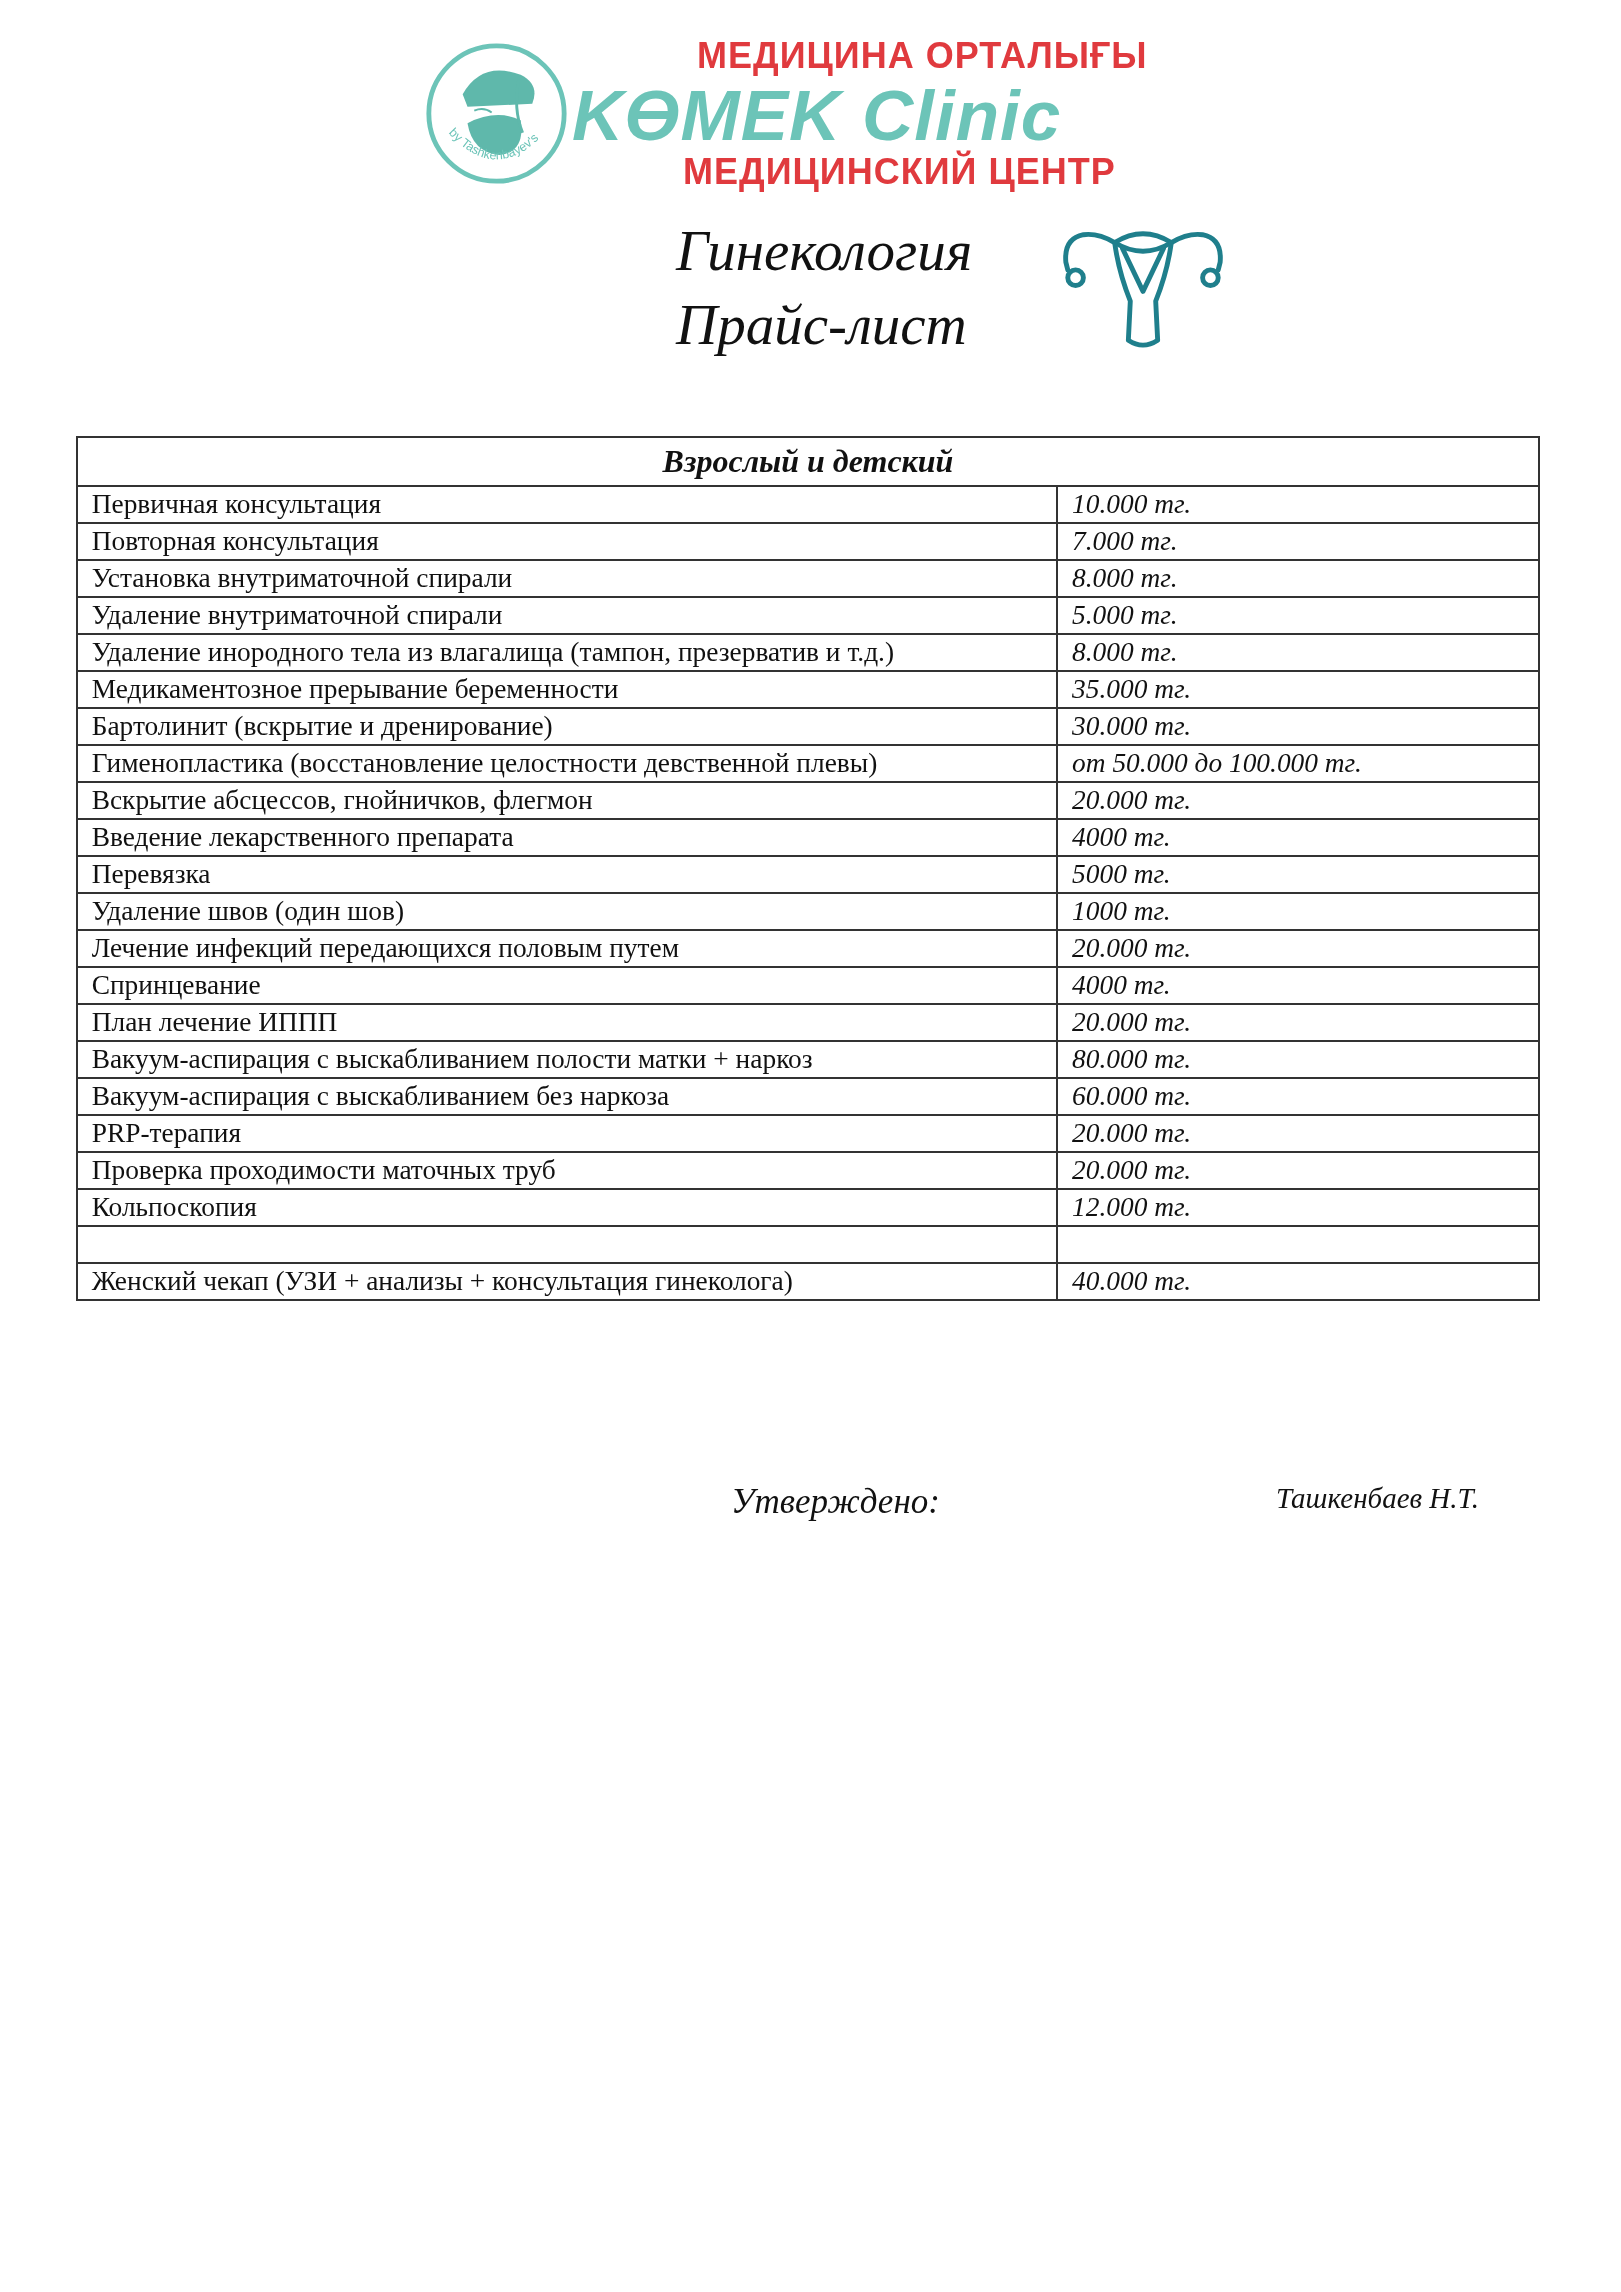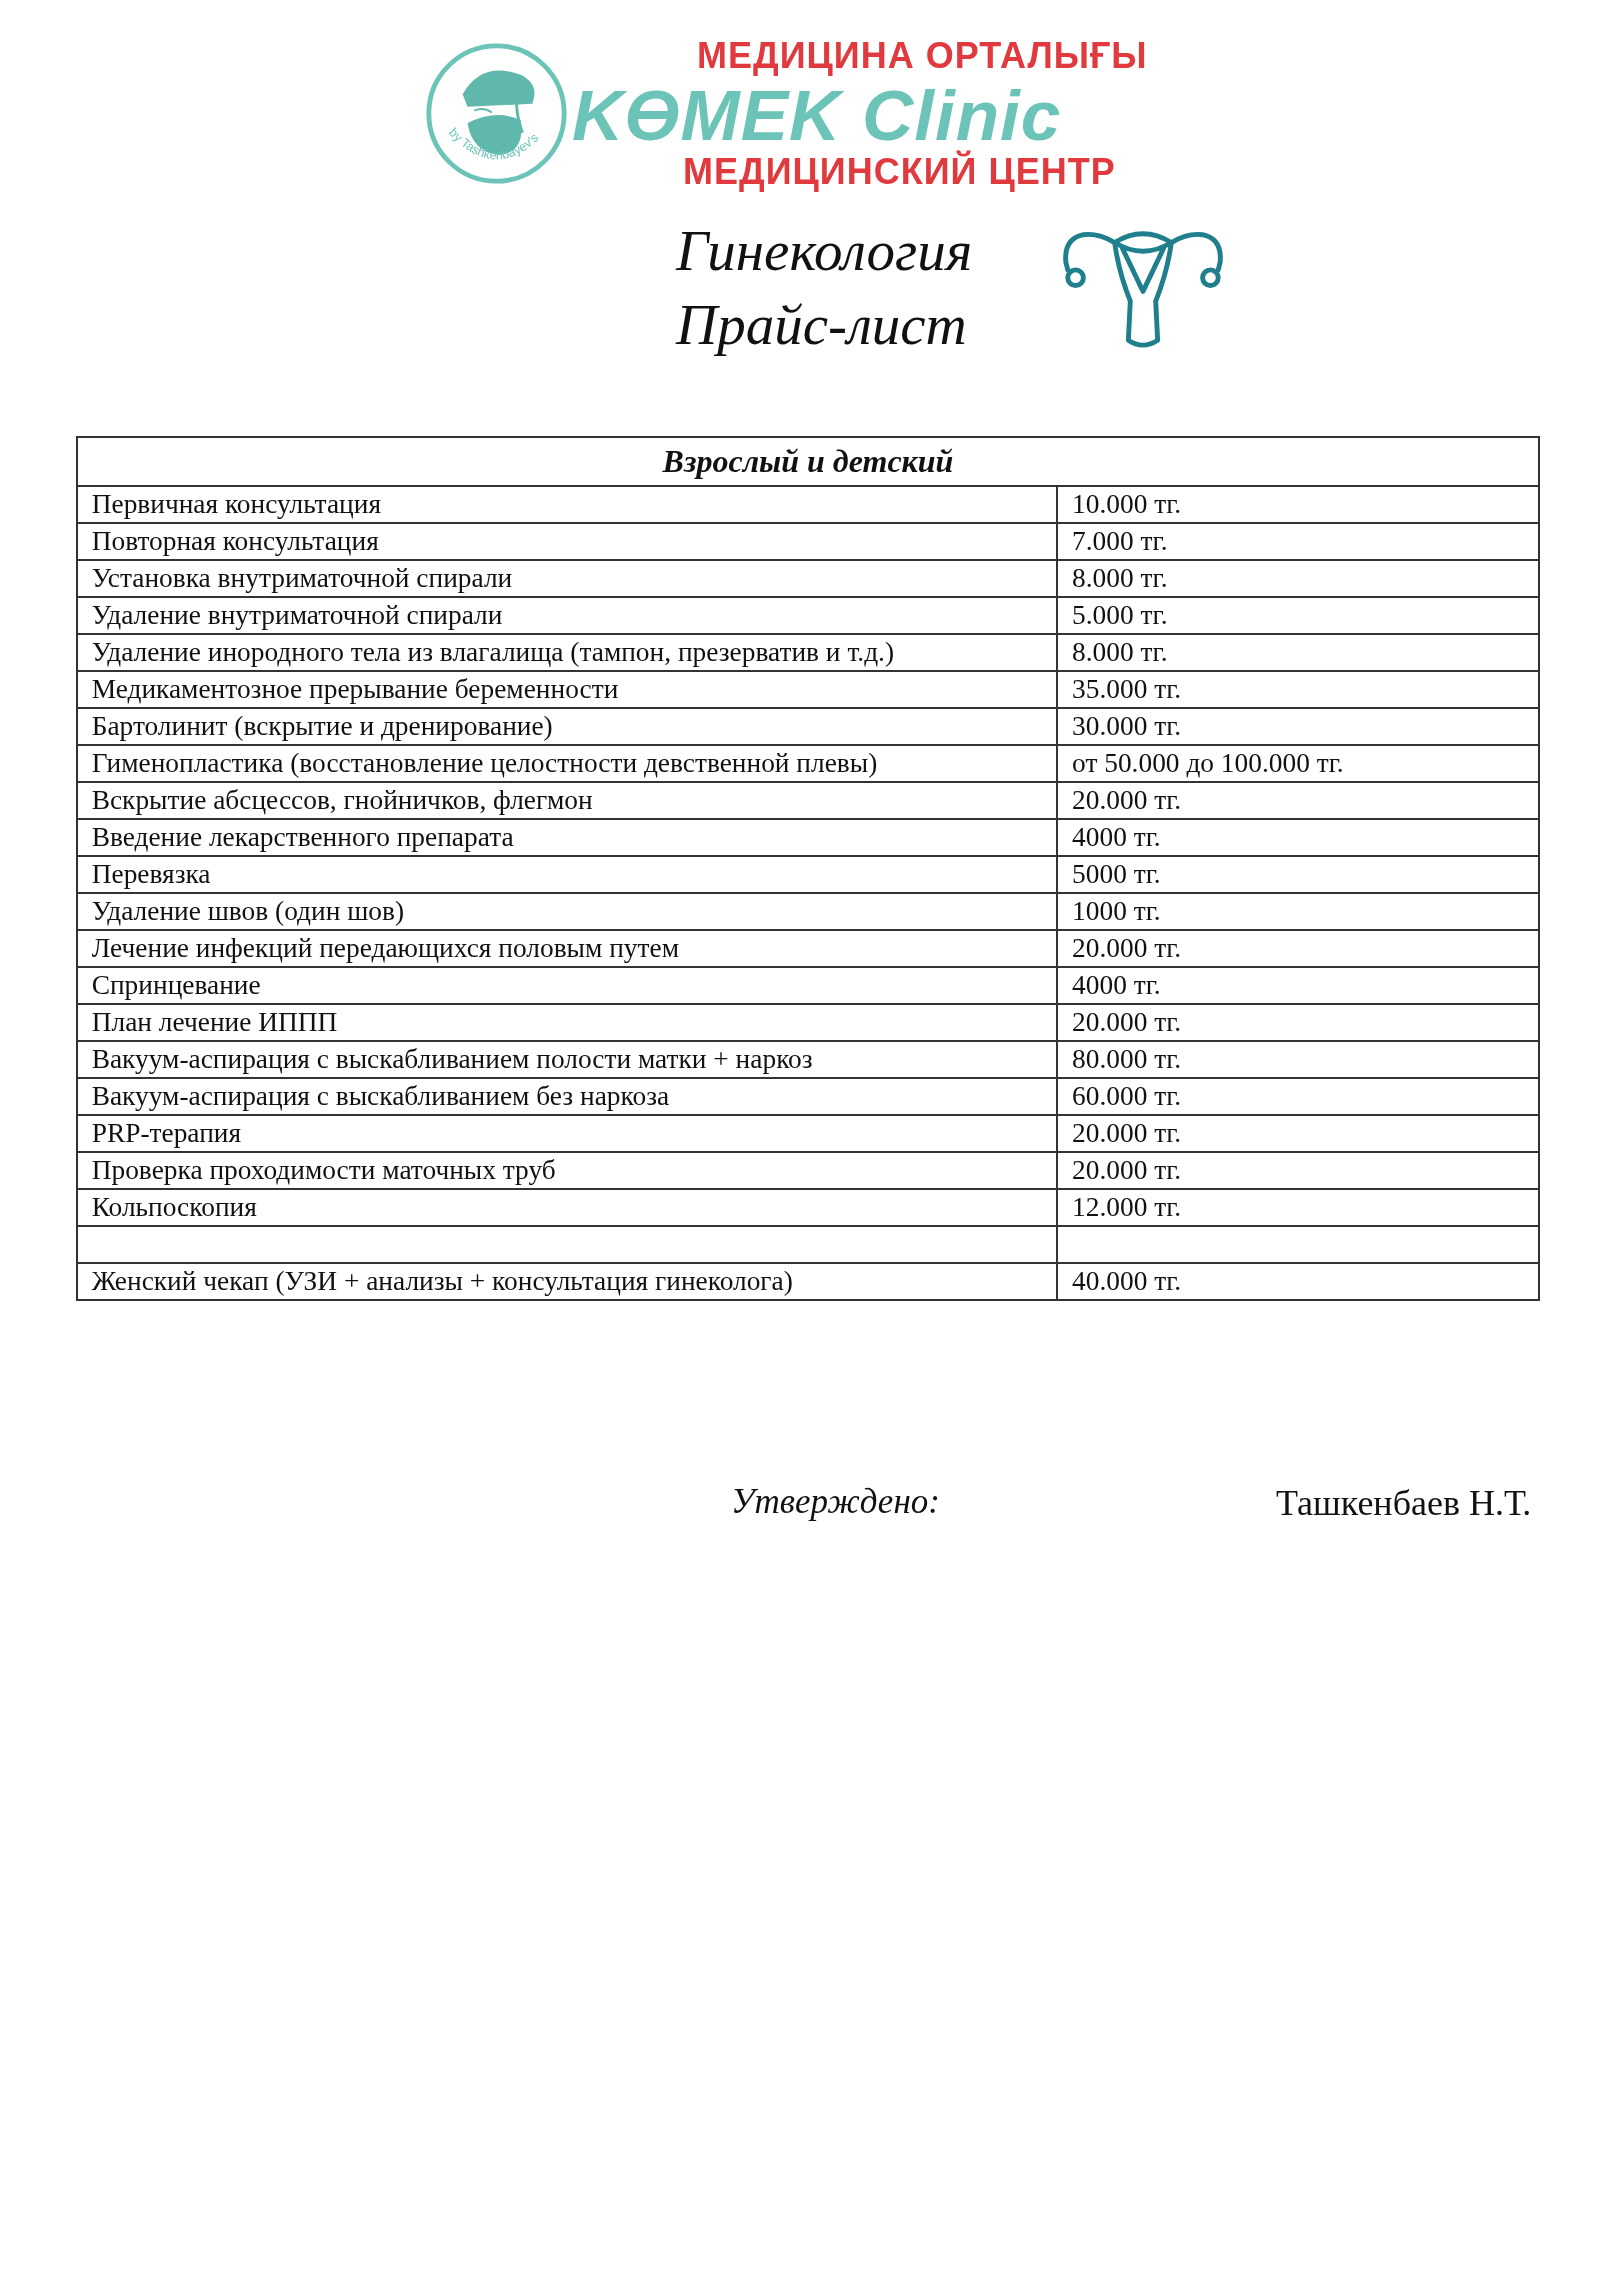--- a/index.html
+++ b/index.html
@@ -8,23 +8,23 @@
   .logo-circle { position:absolute; left:3.9px; top:7.8px; width:145px; height:145px; }
   .logo-line1 { position:absolute; left:257px; top:2px; font-family:"Liberation Sans","DejaVu Sans",sans-serif; font-weight:bold; font-size:36px; color:#e03a3e; letter-spacing:1px; white-space:nowrap;margin-left:20px; }
   .logo-brand { position:absolute; left:152px; top:47px; font-family:"Liberation Sans","DejaVu Sans",sans-serif; font-weight:bold; font-style:italic; font-size:71px; color:#6cc4b8; white-space:nowrap; letter-spacing:1px; line-height:1; }
   .logo-line3 { position:absolute; left:263px; top:118px; font-family:"Liberation Sans","DejaVu Sans",sans-serif; font-weight:bold; font-size:36px; color:#e03a3e; letter-spacing:1px; white-space:nowrap; }
   .title { position:absolute; left:676px; top:214px; font-style:italic; font-size:57px; line-height:74px; color:#111; }
   .uterus { position:absolute; left:1054px; top:223px; width:178px; height:127px; }
   table.price { position:absolute; left:76px; top:436px; width:1464px; border-collapse:collapse; }
   table.price td, table.price th { border:2px solid #333; padding:0 13.7px; height:35px; font-size:27.4px; line-height:35px; white-space:nowrap; }
   table.price th { font-weight:bold; font-style:italic; font-size:32px; height:47px; text-align:center; }
   td.svc { width:951px; }
-  td.price-cell { }
+  td.price-cell { font-style:italic; }
   .footer-approved { position:absolute; left:731px; top:1482px; font-style:italic; font-size:35px; }
-  .footer-name { position:absolute; left:1276px; top:1482px; font-size:36px; }
+  .footer-name { position:absolute; left:1276px; top:1482px; font-style:italic; font-size:29px; }
 </style>
 </head>
 <body>
 
 <div class="logo">
   <svg class="logo-circle" viewBox="0 0 150 150">
     <circle cx="75" cy="75" r="70" fill="none" stroke="#6cc4b8" stroke-width="5"></circle>
     <path d="M40 55 Q60 20 100 35 Q120 45 112 65 L45 68 Z" fill="#5fb8ab"></path>
     <path d="M45 85 Q75 70 100 82 Q105 115 78 118 Q50 115 45 85 Z" fill="#5fb8ab"></path>
     <path d="M98 40 Q92 70 102 95" fill="none" stroke="#5fb8ab" stroke-width="3"></path>

